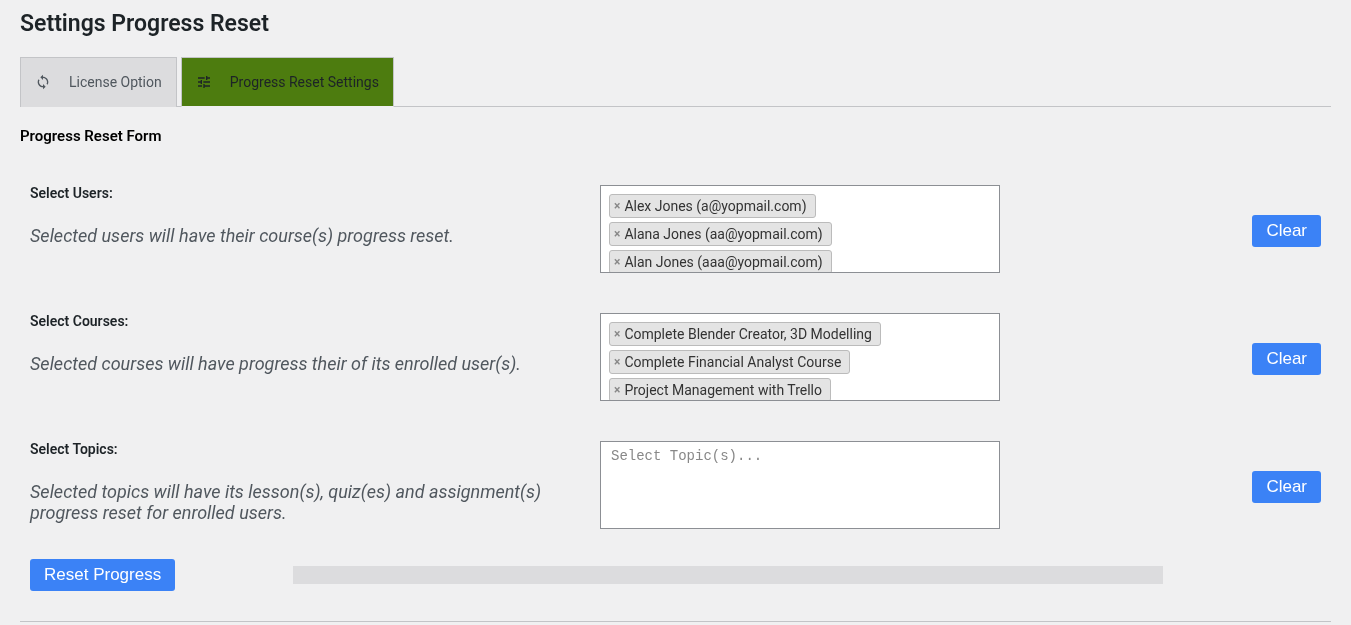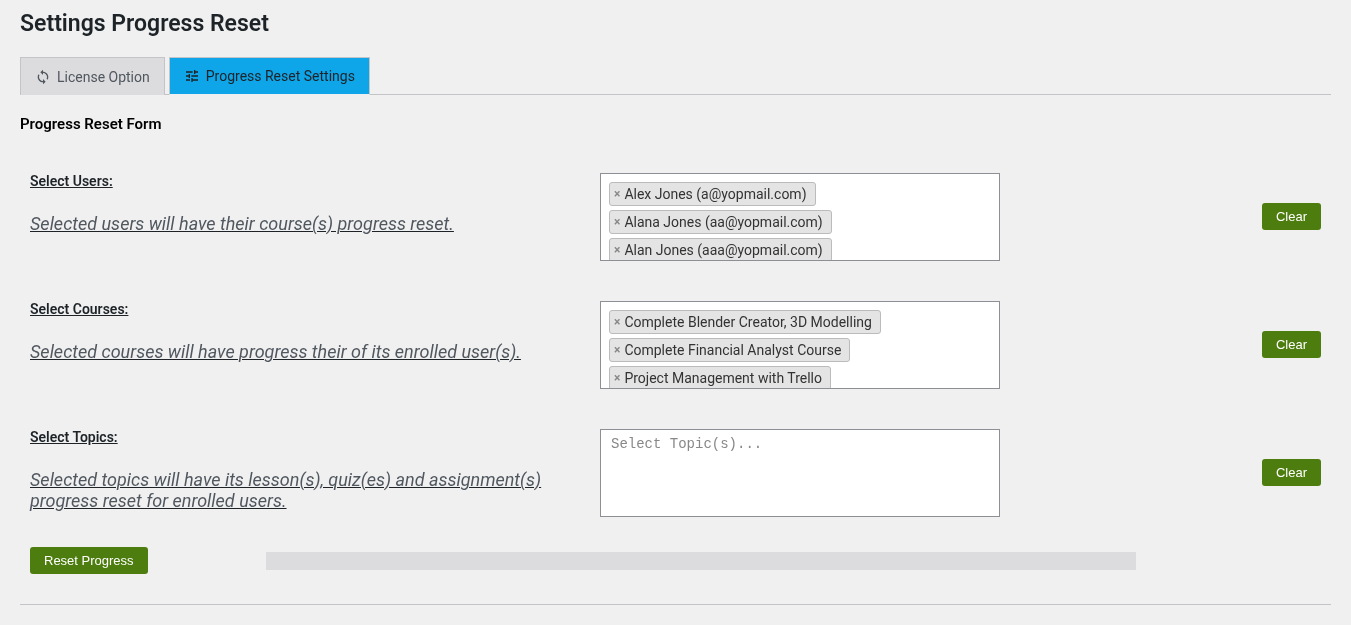--- a/index.html
+++ b/index.html
@@ -22,53 +22,51 @@
       color: #1d2327;
       margin-bottom: 20px;
     }
     .nav-tabs {
       display: flex;
       border-bottom: 1px solid #c3c4c7;
       margin-bottom: 20px;
     }
     .nav-tab {
       display: flex;
-      align-items: center;
-      padding: 10px 14px;
+      padding: 16px 14px;
       background: #dcdcde;
       border: 1px solid #c3c4c7;
       border-bottom: none;
       margin-right: 4px;
       margin-bottom: -1px;
       font-size: 14px;
       color: #50575e;
       cursor: pointer;
-      gap: 6px;
+      gap: 18px;
     }
     .nav-tab.active {
-      background: #0ea5e9;
+      background: #4d7c0f;
       border-bottom: 1px solid #f0f0f1;
       color: #1d2327;
     }
     .section-title {
       font-size: 15px;
       font-weight: 600;
       margin-bottom: 20px;
       color: #000000;
     }
     .form-row {
       display: flex;
       align-items: flex-start;
       padding: 20px 10px;
     }
     .form-row-label {
       width: 570px;
       flex-shrink: 0;
       padding-right: 35px;
-      text-decoration: underline;
     }
     .form-row-label .label-title {
       font-size: 14px;
       font-weight: 600;
       color: #1d2327;
       margin-bottom: 24px;
       display: block;
     }
     .form-row-label .label-desc {
       font-style: italic;
@@ -112,25 +110,25 @@
     }
     .tag-x {
       color: #888;
       font-size: 12px;
       margin-right: 4px;
       cursor: pointer;
       font-weight: bold;
     }
     .btn {
       display: inline-block;
-      background: #4d7c0f;
+      background: #3b82f6;
       color: #fff;
       border: none;
       padding: 6px 14px;
-      font-size: 13px;
+      font-size: 17px;
       border-radius: 3px;
       cursor: pointer;
     }
     .submit-row {
       display: flex;
       align-items: center;
       padding: 10px;
       gap: 118px;
     }
     .progress-bar {

